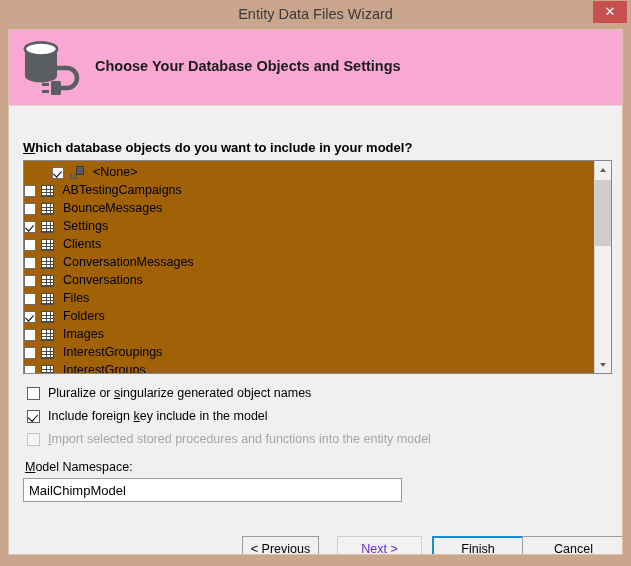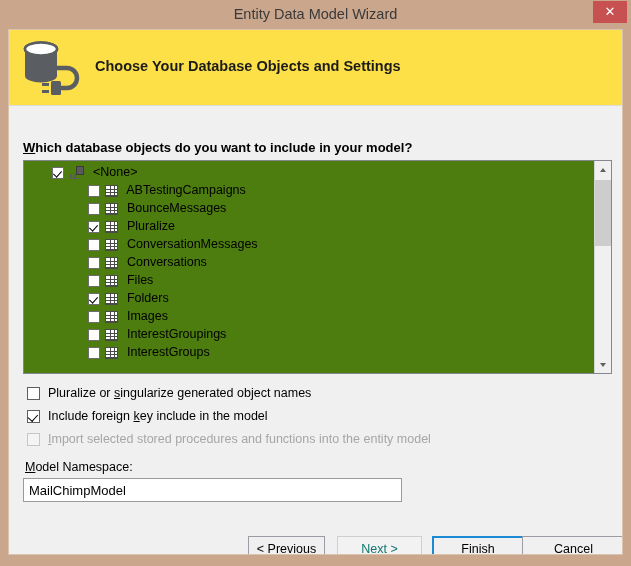--- a/index.html
+++ b/index.html
@@ -70,21 +70,21 @@
     border: 1px solid #d9c3ae;
     box-sizing: border-box;
     overflow: hidden;
   }
   
   #header-band {
     position: absolute;
     left: 0; top: 0;
     width: 613px;
     height: 76px;
-    background: #fde047;
+    background: #f9a8d4;
     border-bottom: 1px solid #dcdcdc;
     box-sizing: border-box;
   }
   #db-icon {
     position: absolute;
     left: 8px;
     top: 6px;
     width: 72px;
     height: 64px;
   }
@@ -110,42 +110,42 @@
   }
   #prompt-label u { text-decoration: underline; }
 
   
   #tree-box {
     position: absolute;
     left: 14px;
     top: 130px;
     width: 589px;
     height: 214px;
-    background: #4d7c0f;
+    background: #a16207;
     border: 1px solid #828790;
     box-sizing: border-box;
     overflow: hidden;
   }
   #tree-items {
     position: absolute;
     left: 0;
     top: 2px;
     width: 570px;
   }
   .tree-row {
     position: relative;
     height: 18px;
     line-height: 18px;
     white-space: nowrap;
     font-size: 12.5px;
     color: #000000;
     cursor: default;
   }
   .tree-row.root { padding-left: 28px; }
-  .tree-row.child { padding-left: 64px; }
+  .tree-row.child { }
   .expander {
     position: absolute;
     left: 30px;
     top: 6px;
     width: 0; height: 0;
     border-left: 4.5px solid transparent;
     border-right: 4.5px solid transparent;
     border-top: 4.5px solid #6d6d6d;
   }
   .cb {
@@ -330,42 +330,42 @@
     background: #f0f0f0;
     border: 1px solid #999da3;
     box-sizing: border-box;
     font-family: "Liberation Sans", sans-serif;
     font-size: 12.5px;
     color: #000000;
     cursor: pointer;
     padding: 0;
   }
   .dlg-btn.disabled {
-    color: #0f766e;
+    color: #6d28d9;
     border-color: #cfcfcf;
     background: #f2f2f2;
     cursor: default;
   }
   .dlg-btn.default {
     border: 2px solid #1a8ad4;
     background: #f0f0f0;
   }
-  #btn-previous { left: 239px; width: 77px; }
+  #btn-previous { left: 233px; width: 77px; }
   #btn-next     { left: 328px; width: 85px; }
   #btn-finish   { left: 423px; width: 92px; }
   #btn-cancel   { left: 513px; width: 103px; }
   u.acc { text-decoration: underline; }
 </style>
 </head>
 <body>
 
 <div id="window">
 
   <div id="titlebar">
-    <div id="title-text">Entity Data Model Wizard</div>
+    <div id="title-text">Entity Data Files Wizard</div>
     <button id="close-button">
       <span class="glyph">✕</span>
     </button>
   </div>
 
   <div id="client">
 
     <div id="header-band">
       <div id="db-icon">
         <svg width="72" height="64" viewBox="0 0 72 64" xmlns="http://www.w3.org/2000/svg">
@@ -401,21 +401,26 @@
           <span>ABTestingCampaigns</span>
         </div>
         <div class="tree-row child">
           <span class="cb"></span>
           <span class="tbl-icon"><i></i></span>
           <span>BounceMessages</span>
         </div>
         <div class="tree-row child">
           <span class="cb checked"></span>
           <span class="tbl-icon"><i></i></span>
-          <span>Pluralize</span>
+          <span>Settings</span>
+        </div>
+        <div class="tree-row child">
+          <span class="cb"></span>
+          <span class="tbl-icon"><i></i></span>
+          <span>Clients</span>
         </div>
         <div class="tree-row child">
           <span class="cb"></span>
           <span class="tbl-icon"><i></i></span>
           <span>ConversationMessages</span>
         </div>
         <div class="tree-row child">
           <span class="cb"></span>
           <span class="tbl-icon"><i></i></span>
           <span>Conversations</span>

